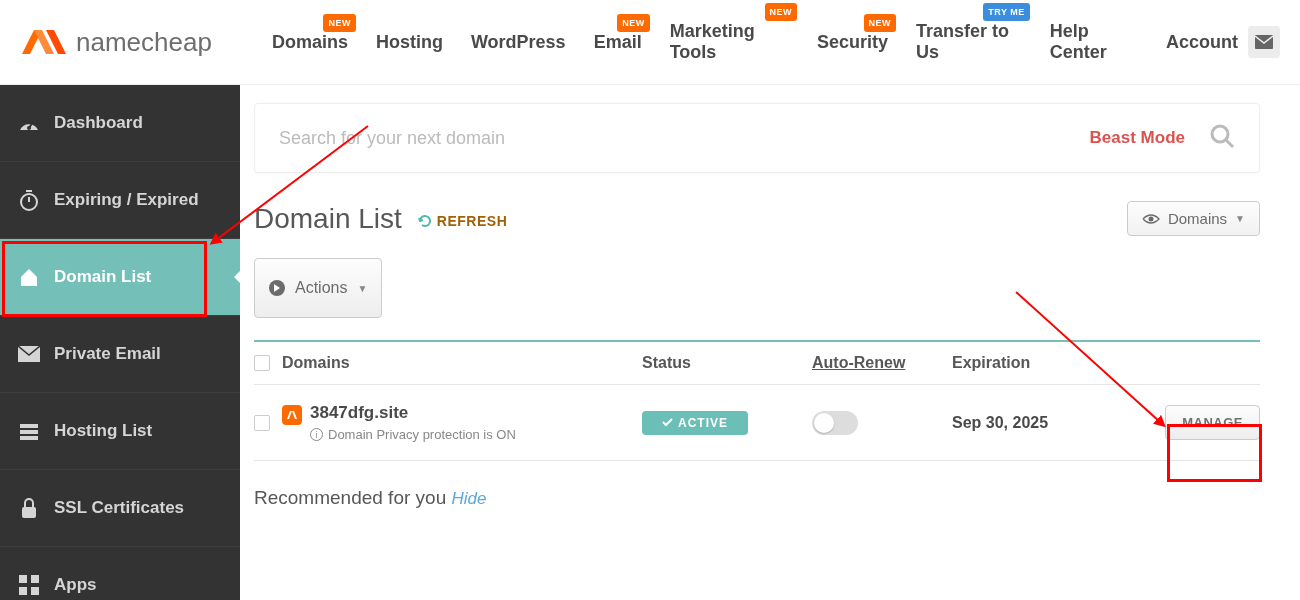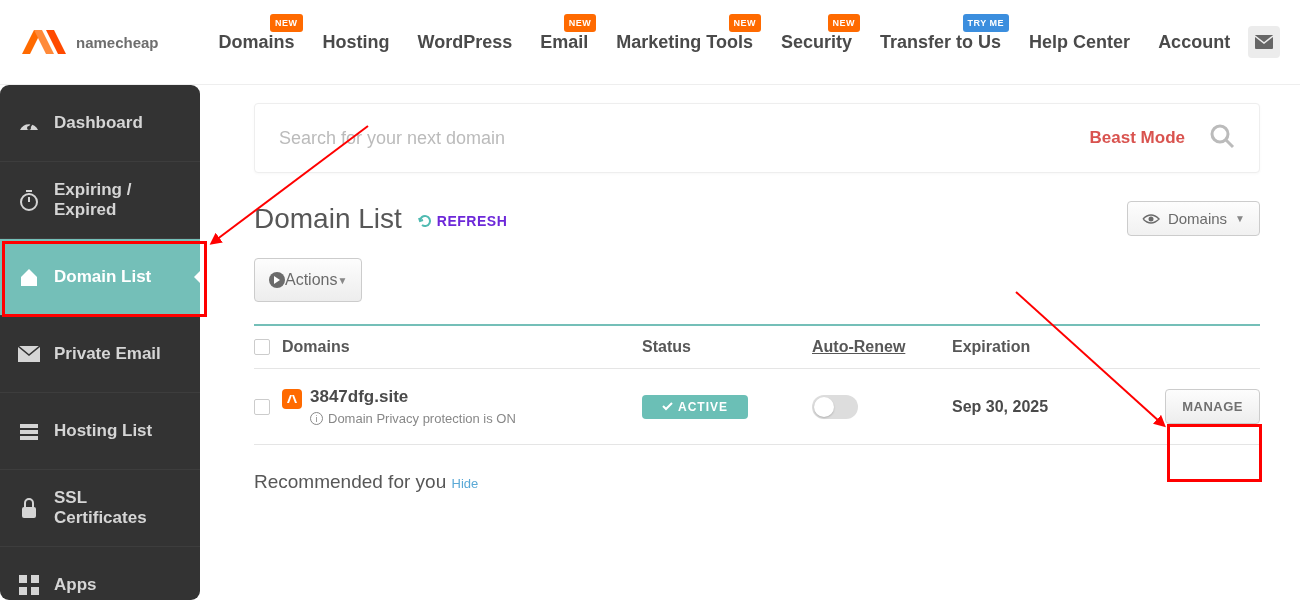--- a/index.html
+++ b/index.html
@@ -2,50 +2,50 @@
 <html><head>
   <meta charset="utf-8">
   <style>
     * { box-sizing: border-box; margin: 0; padding: 0; }
     body { font-family: -apple-system, BlinkMacSystemFont, "Segoe UI", Arial, sans-serif; background: #fff; color: #4c4c4c; width: 1300px; height: 600px; overflow: hidden; position: relative; }
     
     
     .header { height: 85px; display: flex; align-items: center; padding: 0 20px; border-bottom: 1px solid #eee; }
     .logo { display: flex; align-items: center; gap: 8px; margin-right: 60px; }
     .logo-mark { width: 48px; height: 32px; }
-    .logo-text { font-size: 15px; color: #6e6e6e; font-weight: 700; }
+    .logo-text { font-size: 26px; color: #6e6e6e; font-weight: 400; }
     .nav { display: flex; gap: 28px; align-items: center; flex: 1; }
     .nav-item { position: relative; color: #4a4a4a; font-size: 18px; font-weight: 600; cursor: pointer; }
     .badge { position: absolute; top: -18px; right: -8px; font-size: 9px; font-weight: 700; padding: 4px 5px; border-radius: 3px; letter-spacing: 0.5px; }
     .badge-new { background: #ff6a00; color: #fff; }
     .badge-try { background: #3b8ede; color: #fff; }
     .mail-btn { width: 32px; height: 32px; background: #ececec; border-radius: 4px; display: flex; align-items: center; justify-content: center; cursor: pointer; margin-left: 10px; }
     
     
-    .sidebar { position: absolute; left: 0; top: 85px; width: 200px; height: calc(100% - 85px); background: #333; border-radius: 9px; }
+    .sidebar { position: absolute; left: 0; top: 85px; width: 240px; height: calc(100% - 85px); background: #333; }
     .side-item { height: 77px; display: flex; align-items: center; gap: 14px; padding: 0 18px; color: #d5d5d5; font-size: 17px; font-weight: 600; border-bottom: 1px solid #3d3d3d; cursor: pointer; position: relative; }
     .side-item.active { background: #74bfb8; color: #fff; }
     .side-item.active::after { content: ''; position: absolute; right: -1px; top: 50%; transform: translateY(-50%); border: 7px solid transparent; border-right-color: #fff; }
     .side-icon { width: 22px; height: 22px; display: flex; align-items: center; justify-content: center; flex-shrink: 0; }
     
     
     .main { margin-left: 200px; padding: 18px 40px 0 54px; }
     .search-bar { background: #fff; border: 1px solid #eee; border-radius: 4px; height: 70px; display: flex; align-items: center; padding: 0 24px; box-shadow: 0 1px 3px rgba(0,0,0,0.03); margin-bottom: 28px; }
     .search-input { flex: 1; border: none; outline: none; font-size: 18px; color: #333; }
     .search-input::placeholder { color: #bbb; }
     .beast { color: #d9534f; font-size: 17px; font-weight: 600; margin-right: 24px; cursor: pointer; }
     .search-icon { color: #bbb; cursor: pointer; }
     
     .page-head { display: flex; align-items: center; justify-content: space-between; margin-bottom: 22px; }
     .page-title-wrap { display: flex; align-items: baseline; gap: 16px; }
     .page-title { font-size: 28px; color: #575757; font-weight: 400; }
-    .refresh { color: #6d28d9; font-size: 14px; font-weight: 700; letter-spacing: 0.5px; cursor: pointer; display: flex; align-items: center; gap: 5px; }
+    .refresh { color: #a16207; font-size: 14px; font-weight: 700; letter-spacing: 0.5px; cursor: pointer; display: flex; align-items: center; gap: 5px; }
     .view-dd { border: 1px solid #ccc; border-radius: 4px; padding: 8px 14px; background: linear-gradient(#fdfdfd,#f1f1f1); color: #6b6b6b; font-size: 15px; cursor: pointer; display: flex; align-items: center; gap: 8px; }
     
-    .actions-dd { border: 1px solid #ccc; border-radius: 4px; padding: 12px 14px; background: linear-gradient(#fdfdfd,#ededed); color: #6b6b6b; font-size: 16px; cursor: pointer; display: inline-flex; align-items: center; margin-bottom: 22px; }
+    .actions-dd { border: 1px solid #ccc; border-radius: 4px; padding: 20px 14px; background: linear-gradient(#fdfdfd,#ededed); color: #6b6b6b; font-size: 16px; cursor: pointer; display: inline-flex; align-items: center; gap: 10px; margin-bottom: 22px; }
     .play-circ { width: 16px; height: 16px; border-radius: 50%; background: #6b6b6b; display: inline-flex; align-items: center; justify-content: center; }
     .caret { font-size: 10px; color: #888; }
     
     
     .tbl-head { display: flex; align-items: center; padding: 12px 0; border-top: 2px solid #74bfb8; border-bottom: 1px solid #e5e5e5; font-size: 16px; color: #575757; font-weight: 600; }
     .col-chk { width: 28px; }
     .col-dom { flex: 0 0 360px; }
     .col-stat { flex: 0 0 170px; }
     .col-auto { flex: 0 0 140px; text-decoration: underline; }
     .col-exp { flex: 0 0 200px; }
@@ -57,21 +57,21 @@
     .dom-favicon { width: 20px; height: 20px; background: #ff6a00; border-radius: 4px; display: flex; align-items: center; justify-content: center; margin-top: 2px; }
     .dom-info { display: flex; flex-direction: column; gap: 4px; }
     .dom-name { font-size: 17px; font-weight: 700; color: #4a4a4a; }
     .dom-sub { font-size: 13px; color: #888; display: flex; align-items: center; gap: 5px; }
     .pill { background: #6bbfb6; color: #fff; font-size: 12px; font-weight: 700; letter-spacing: 1px; padding: 5px 20px; border-radius: 4px; display: inline-flex; align-items: center; gap: 5px; }
     .toggle { width: 46px; height: 24px; background: #ddd; border-radius: 12px; position: relative; cursor: pointer; }
     .toggle::after { content: ''; width: 20px; height: 20px; background: #fff; border-radius: 50%; position: absolute; top: 2px; left: 2px; box-shadow: 0 1px 2px rgba(0,0,0,0.2); }
     .manage-btn { border: 1px solid #ccc; border-radius: 4px; padding: 9px 16px; background: linear-gradient(#fdfdfd,#ededed); color: #707070; font-size: 13px; font-weight: 700; letter-spacing: 0.5px; cursor: pointer; }
     
     .rec { margin-top: 26px; font-size: 19px; color: #575757; }
-    .rec a { color: #5aa9d6; font-size: 13px; cursor: pointer; }
+    .rec a { color: #5aa9d6; font-size: 17px; cursor: pointer; font-style: italic; }
     
     
     .annot-box { position: absolute; border: 3px solid #ff0000; pointer-events: none; }
     .arrow { position: absolute; pointer-events: none; }
   </style>
 </head>
 <body>
 
 <div class="header">
   <div class="logo">

